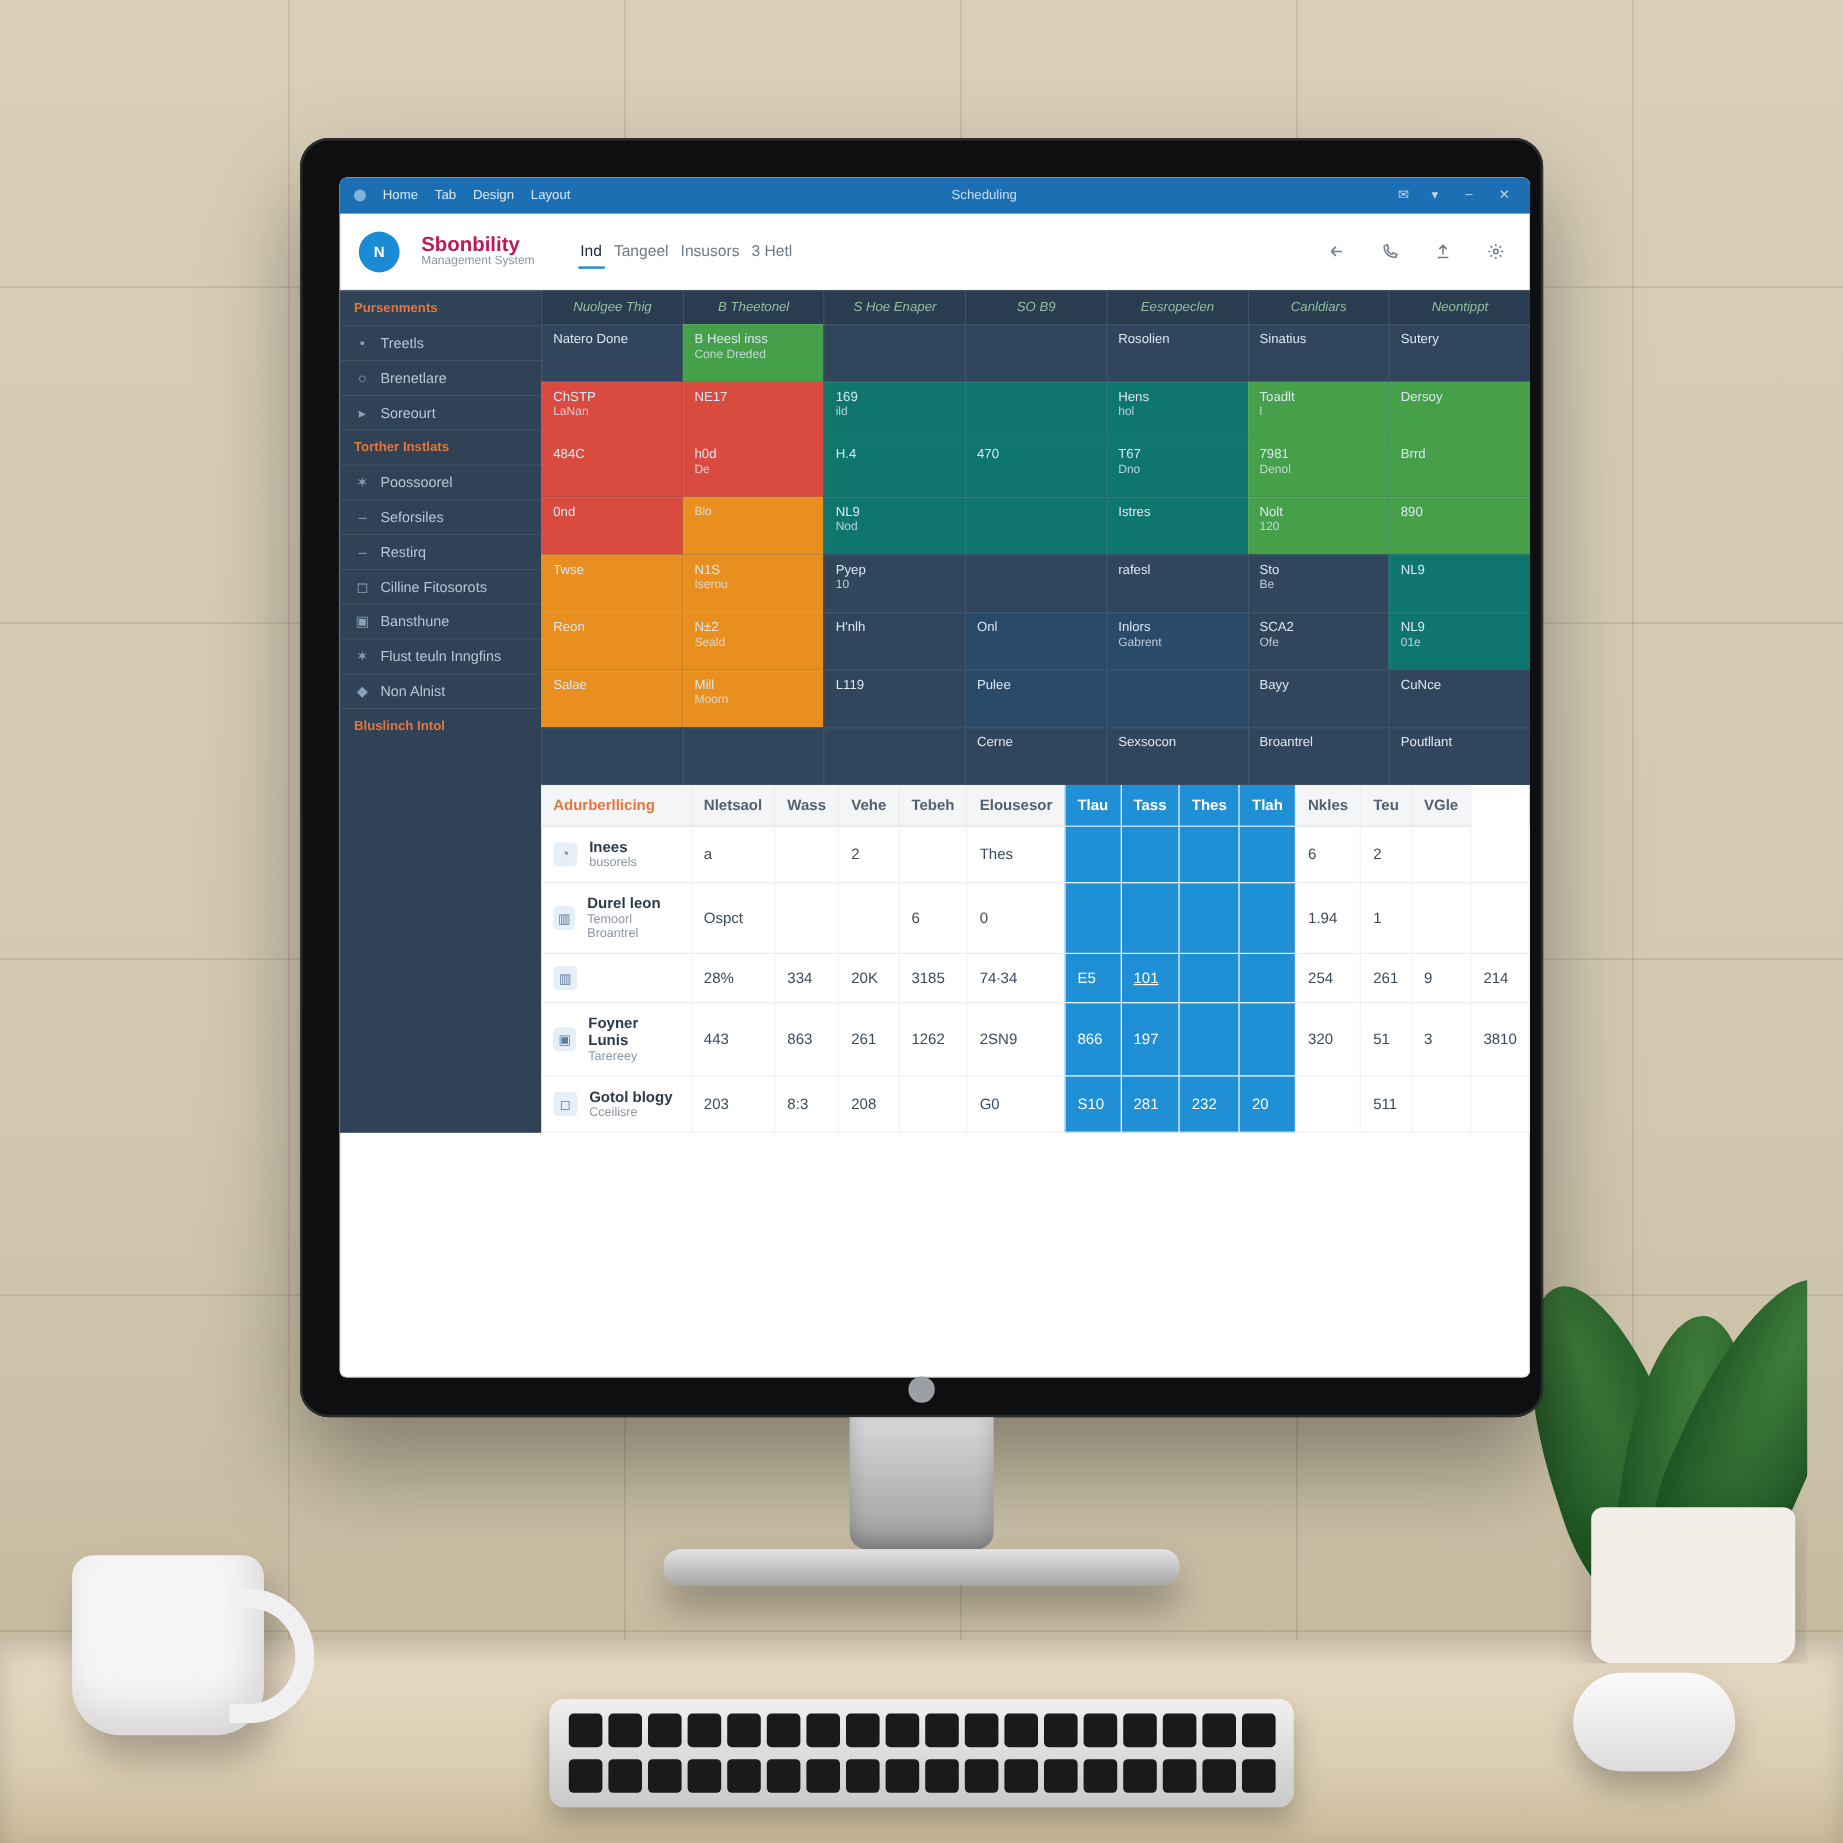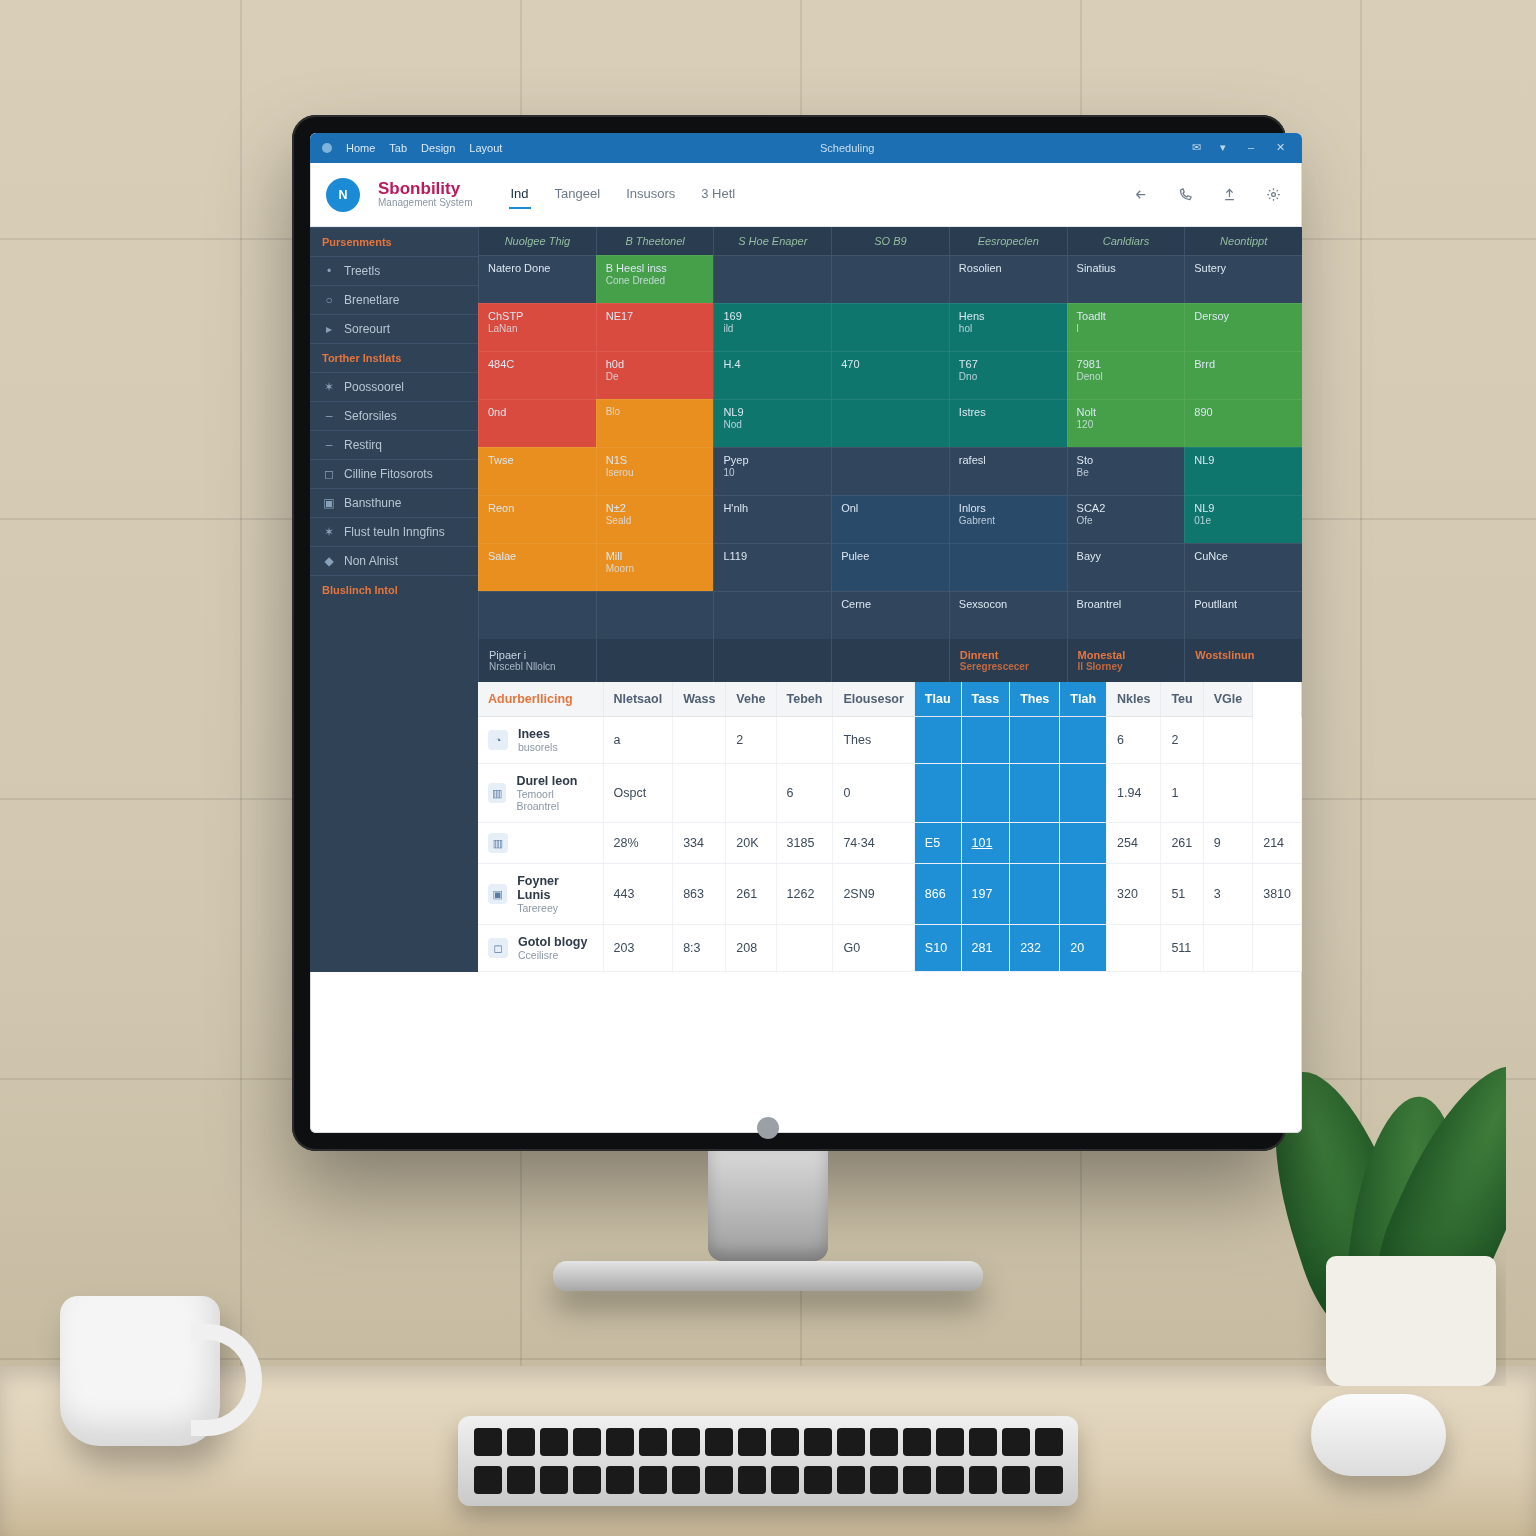--- a/index.html
+++ b/index.html
@@ -53,23 +53,22 @@
   
   .kbd{position:absolute;left:50%;transform:translateX(-50%);bottom:30px;width:620px;height:90px;background:linear-gradient(180deg,#f0f0f0,#c9c9c9);border-radius:12px;box-shadow:0 12px 24px rgba(0,0,0,.25);display:flex;gap:5px;padding:10px;justify-content:center;align-items:center;flex-wrap:wrap;}
   .key{width:28px;height:28px;background:#1a1a1a;border-radius:4px;}
 
   
   .monitor {
     position:absolute; left:50%; top:115px; transform:translateX(-50%);
     width:1036px;
   }
   .bezel{
-    background:#0e0f10; border-radius:24px; padding:18px;
+    background:#0e0f10; border-radius:24px; padding:33px;
     box-shadow:0 40px 80px rgba(0,0,0,.35), inset 0 0 0 2px #2b2c2d;
-    margin-left:42px;
   }
   .screen{
     width:992px; height:1000px; background:#fff; border-radius:6px; overflow:hidden;
     box-shadow:inset 0 0 0 1px #dcdcdc;
     font-size:12.5px; color:#344151;
   }
   .stand-neck{width:120px;height:110px;margin:0 auto;background:linear-gradient(180deg,#d8d8d8,#9d9d9d);border-radius:0 0 14px 14px;box-shadow:inset 0 -8px 16px rgba(0,0,0,.2);}
   .stand-base{width:430px;height:30px;margin:0 auto;background:linear-gradient(180deg,#e4e4e4,#a7a7a7);border-radius:14px;box-shadow:0 18px 30px rgba(0,0,0,.3);}
   .chin-logo{position:absolute;left:50%;bottom:152px;transform:translateX(-50%);width:22px;height:22px;border-radius:50%;background:#9aa0a6;}
 
@@ -77,21 +76,21 @@
   .titlebar{height:30px;background:#1c6fb3;color:#d9e9f6;display:flex;align-items:center;gap:14px;padding:0 12px;font-size:11px;}
   .titlebar .dot{width:10px;height:10px;border-radius:50%;background:#7fb3db;}
   .titlebar .center{flex:1;text-align:center;opacity:.9;}
   .titlebar .ricon{width:14px;height:14px;opacity:.85}
 
   .appbar{height:64px;display:flex;align-items:center;gap:18px;padding:0 16px;border-bottom:1px solid #e3e7ec;}
   .logo{width:34px;height:34px;border-radius:50%;background:#1c8bd6;color:#fff;display:flex;align-items:center;justify-content:center;font-weight:700;}
   .brand{display:flex;flex-direction:column;line-height:1.05;}
   .brand .b1{font-weight:700;color:#be185d;font-size:17px;}
   .brand .b2{font-size:10px;color:#8a97a6;}
-  .tabs{display:flex;gap:22px;margin-left:18px;}
+  .tabs{display:flex;gap:6px;margin-left:18px;}
   .tab{color:#6d7a89;font-size:13px;padding:6px 2px;border-bottom:2px solid transparent;}
   .tab.active{color:#1b2b3a;border-bottom-color:#1c8bd6;}
   .appbar .sp{flex:1}
   .ticon{width:26px;height:26px;border-radius:50%;display:flex;align-items:center;justify-content:center;color:#6d7a89;}
   .ticon svg{width:15px;height:15px;stroke:#6d7a89;fill:none;stroke-width:2;}
 
   .cols{display:grid;grid-template-columns:168px 1fr;}
 
   
   .side{background:#2f4256;color:#c3d0dd;}
@@ -345,29 +344,20 @@
                 <div class="cell navy">Bayy</div>
                 <div class="cell navy">CuNce</div>
                 <div class="cell navy"></div>
                 <div class="cell navy"></div>
                 <div class="cell navy"></div>
                 <div class="cell navy">Cerne</div>
                 <div class="cell navy">Sexsocon</div>
                 <div class="cell navy">Broantrel</div>
                 <div class="cell navy">Poutllant</div>
               </div>
-            <div class="heat-foot" id="heat-foot">
-                <div>Pipaer i<span class="sub">Nrscebl Nllolcn</span></div>
-                <div></div>
-                <div></div>
-                <div></div>
-                <div class="hl"><span class="hl">Dinrent</span><span class="sub">Seregrescecer</span></div>
-                <div class="hl"><span class="hl">Monestal</span><span class="sub">Il Slorney</span></div>
-                <div class="hl"><span class="hl">Wostslinun</span></div>
-              </div>
           </div>
 
           <table class="tbl">
             <thead>
                 <tr id="tbl-head">
                   <th style="color: rgb(230, 117, 61); font-weight: 700;">Adurberllicing</th>
                   <th>Nletsaol</th>
                   <th>Wass</th>
                   <th>Vehe</th>
                   <th>Tebeh</th>

